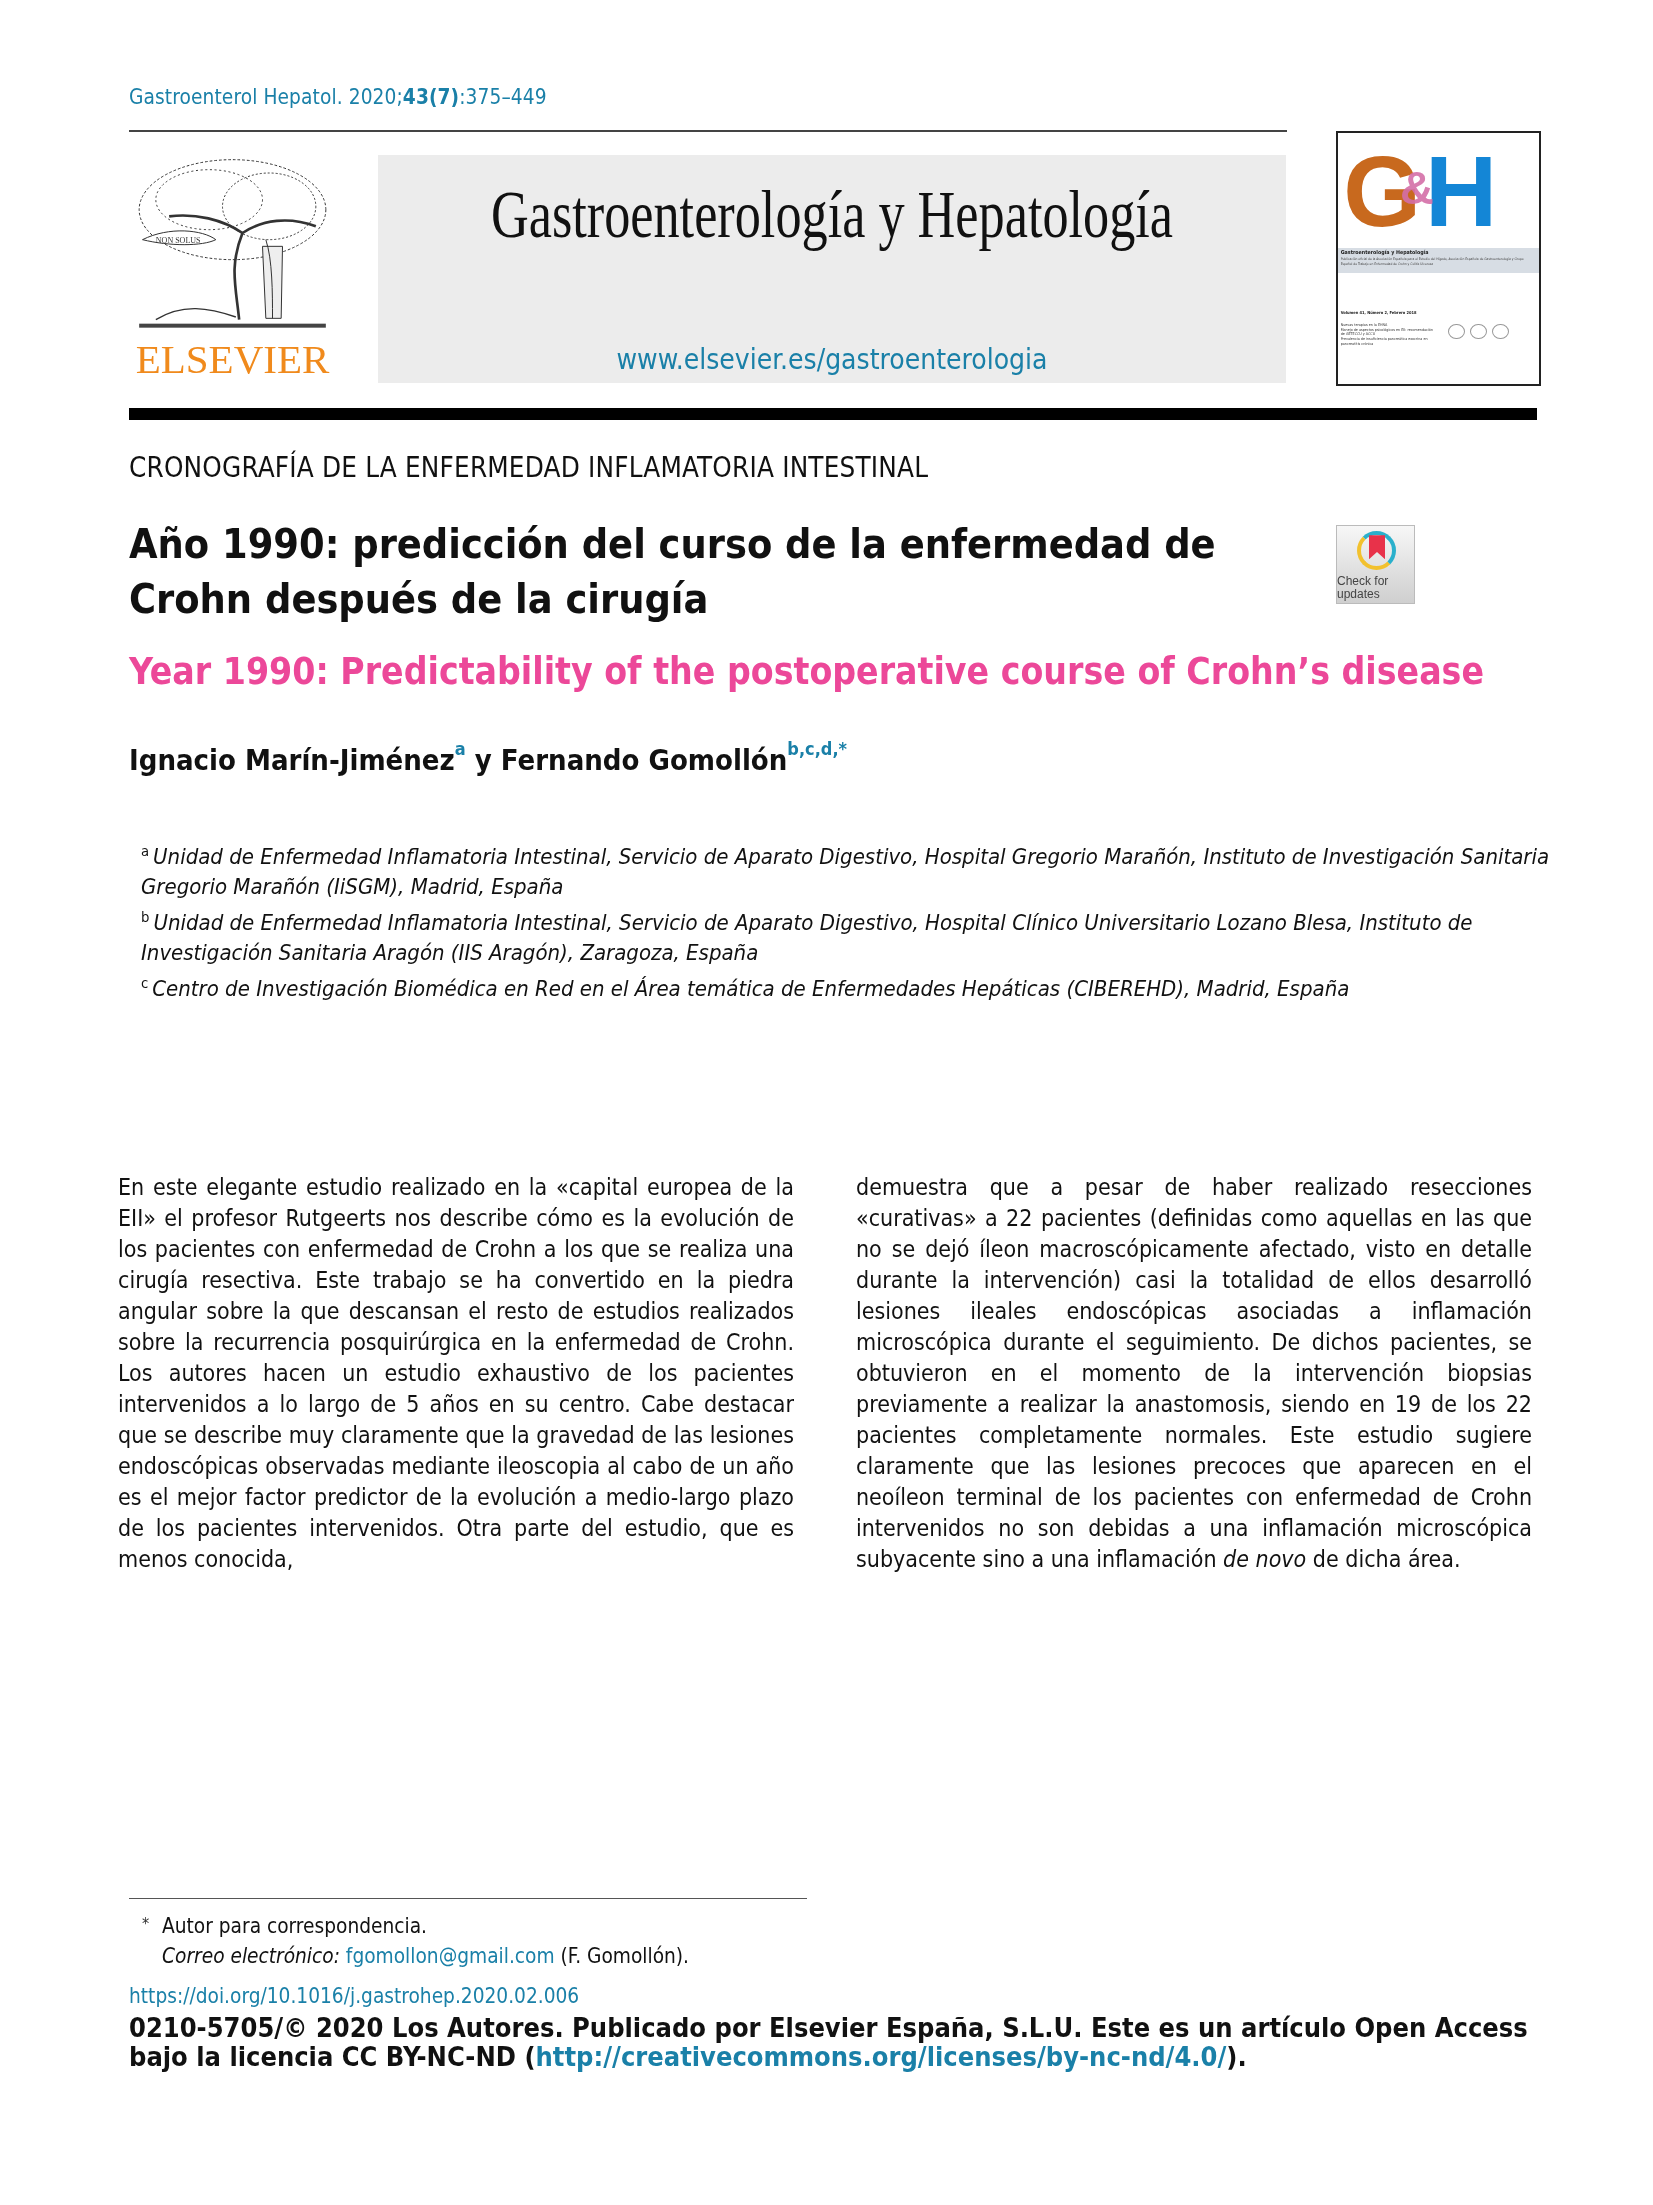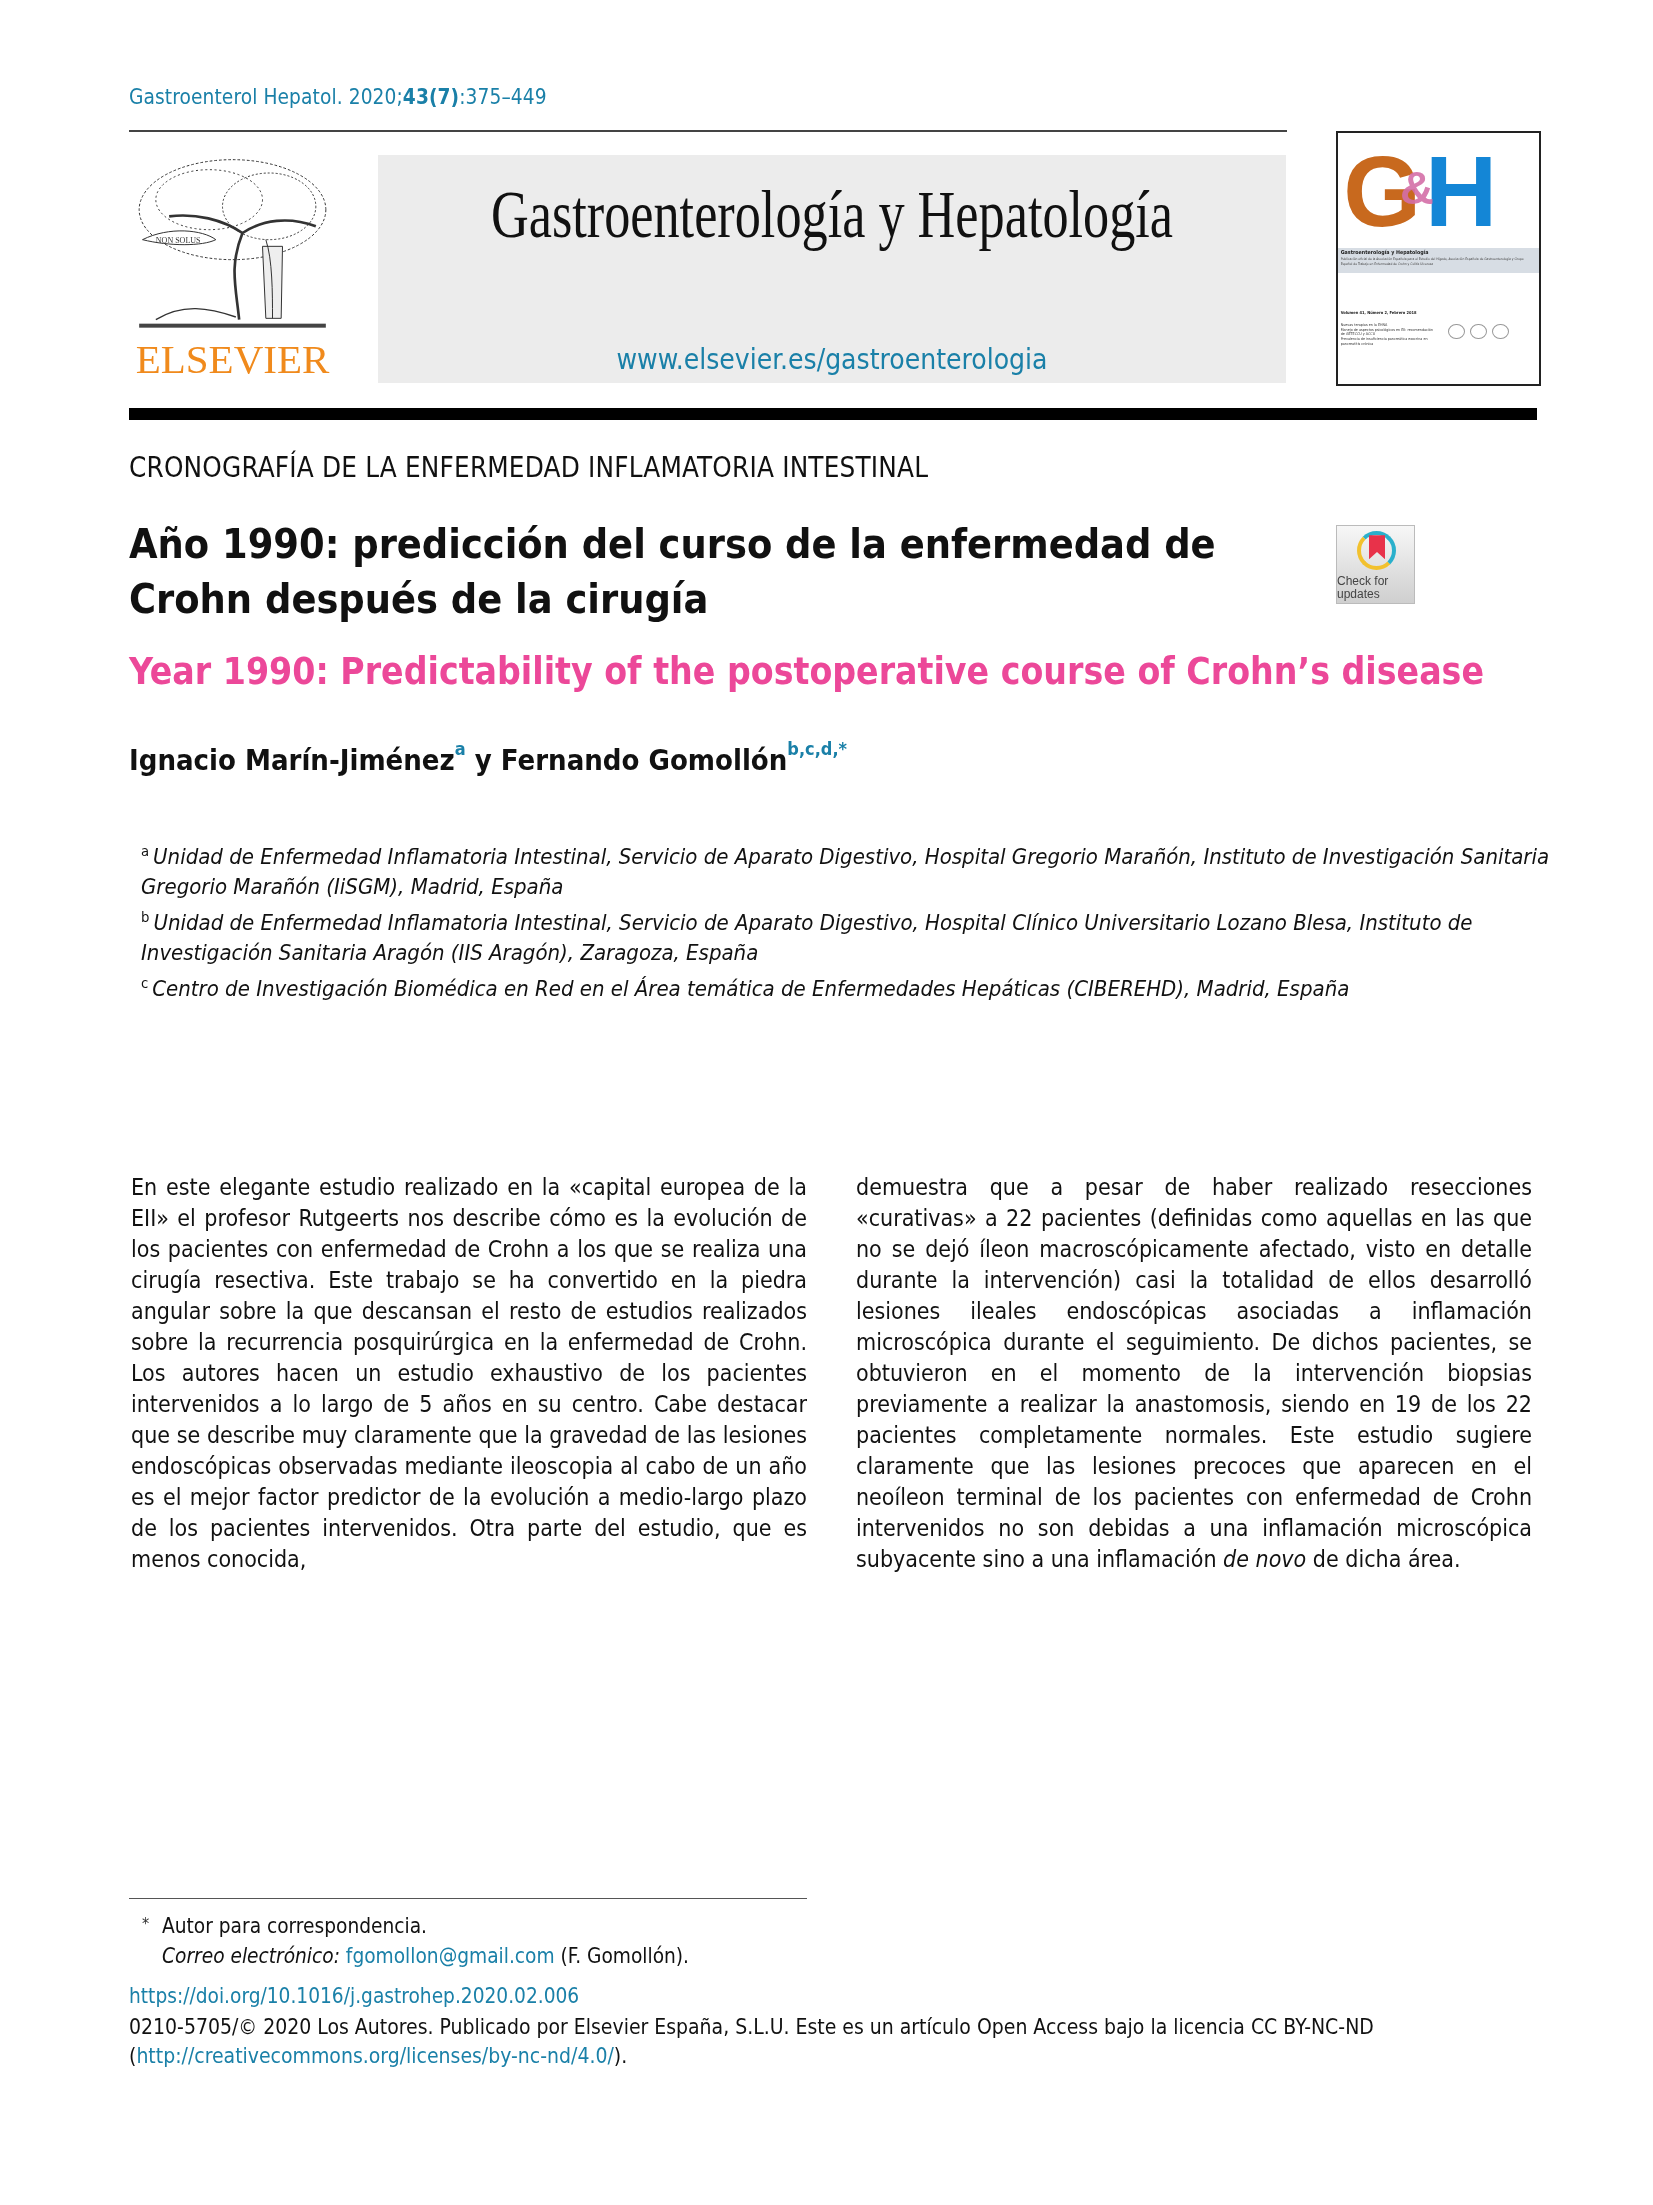--- a/index.html
+++ b/index.html
@@ -52,31 +52,31 @@
                     font-size: 12px; line-height: 12.7px; color: #444; }
 
   #authors { left: 129px; top: 738px; font-size: 29px; font-weight: bold; color: #111; white-space: nowrap; }
   #authors sup { font-size: 18px; color: #1a80a8; vertical-align: 14.7px; font-weight: bold; }
 
   #affiliations { left: 129px; top: 836px; width: 1414px; font-size: 22px; font-style: italic; line-height: 30px; color: #111; margin-left: 12px; }
   #affiliations sup { font-style: normal; font-size: 14.7px; vertical-align: 8px; margin-right: 4px; }
   .aff { margin: 0; }
 
   .col { top: 1172px; width: 676px; font-size: 23px; line-height: 31px; text-align: justify; color: #111; hyphens: manual; }
-  #col-left { left: 131px; }
+  #col-left { left: 118px; }
   #col-right { left: 856px; }
 
   #fn-rule { left: 129px; top: 1898px; width: 678px; height: 1.3px; background: #555; }
   #footnote { left: 142px; top: 1909px; font-size: 20.7px; line-height: 30px; color: #111; }
   #footnote .star { display: inline-block; width: 20px; font-size: 16px; vertical-align: 4px; color: #333; }
   #footnote .indent { padding-left: 20px; }
   #footnote i { font-style: italic; }
 
   #doi { left: 129px; top: 1984px; font-size: 20.7px; color: #1a80a8; }
-  #license { left: 129px; top: 2013px; width: 1414px; font-size: 21px; line-height: 29px; color: #111; }
+  #license { left: 129px; top: 2013px; width: 1414px; font-size: 27px; line-height: 29px; color: #111; font-weight: bold; }
 </style>
 </head>
 <body>
 
 <div id="journal-ref" class="abs">
   <span>Gastroenterol Hepatol. 2020;</span><b>43(7)</b><span>:375–449</span>
 </div>
 <div id="top-rule" class="abs"></div>
 
 <div id="elsevier-logo" class="abs">

